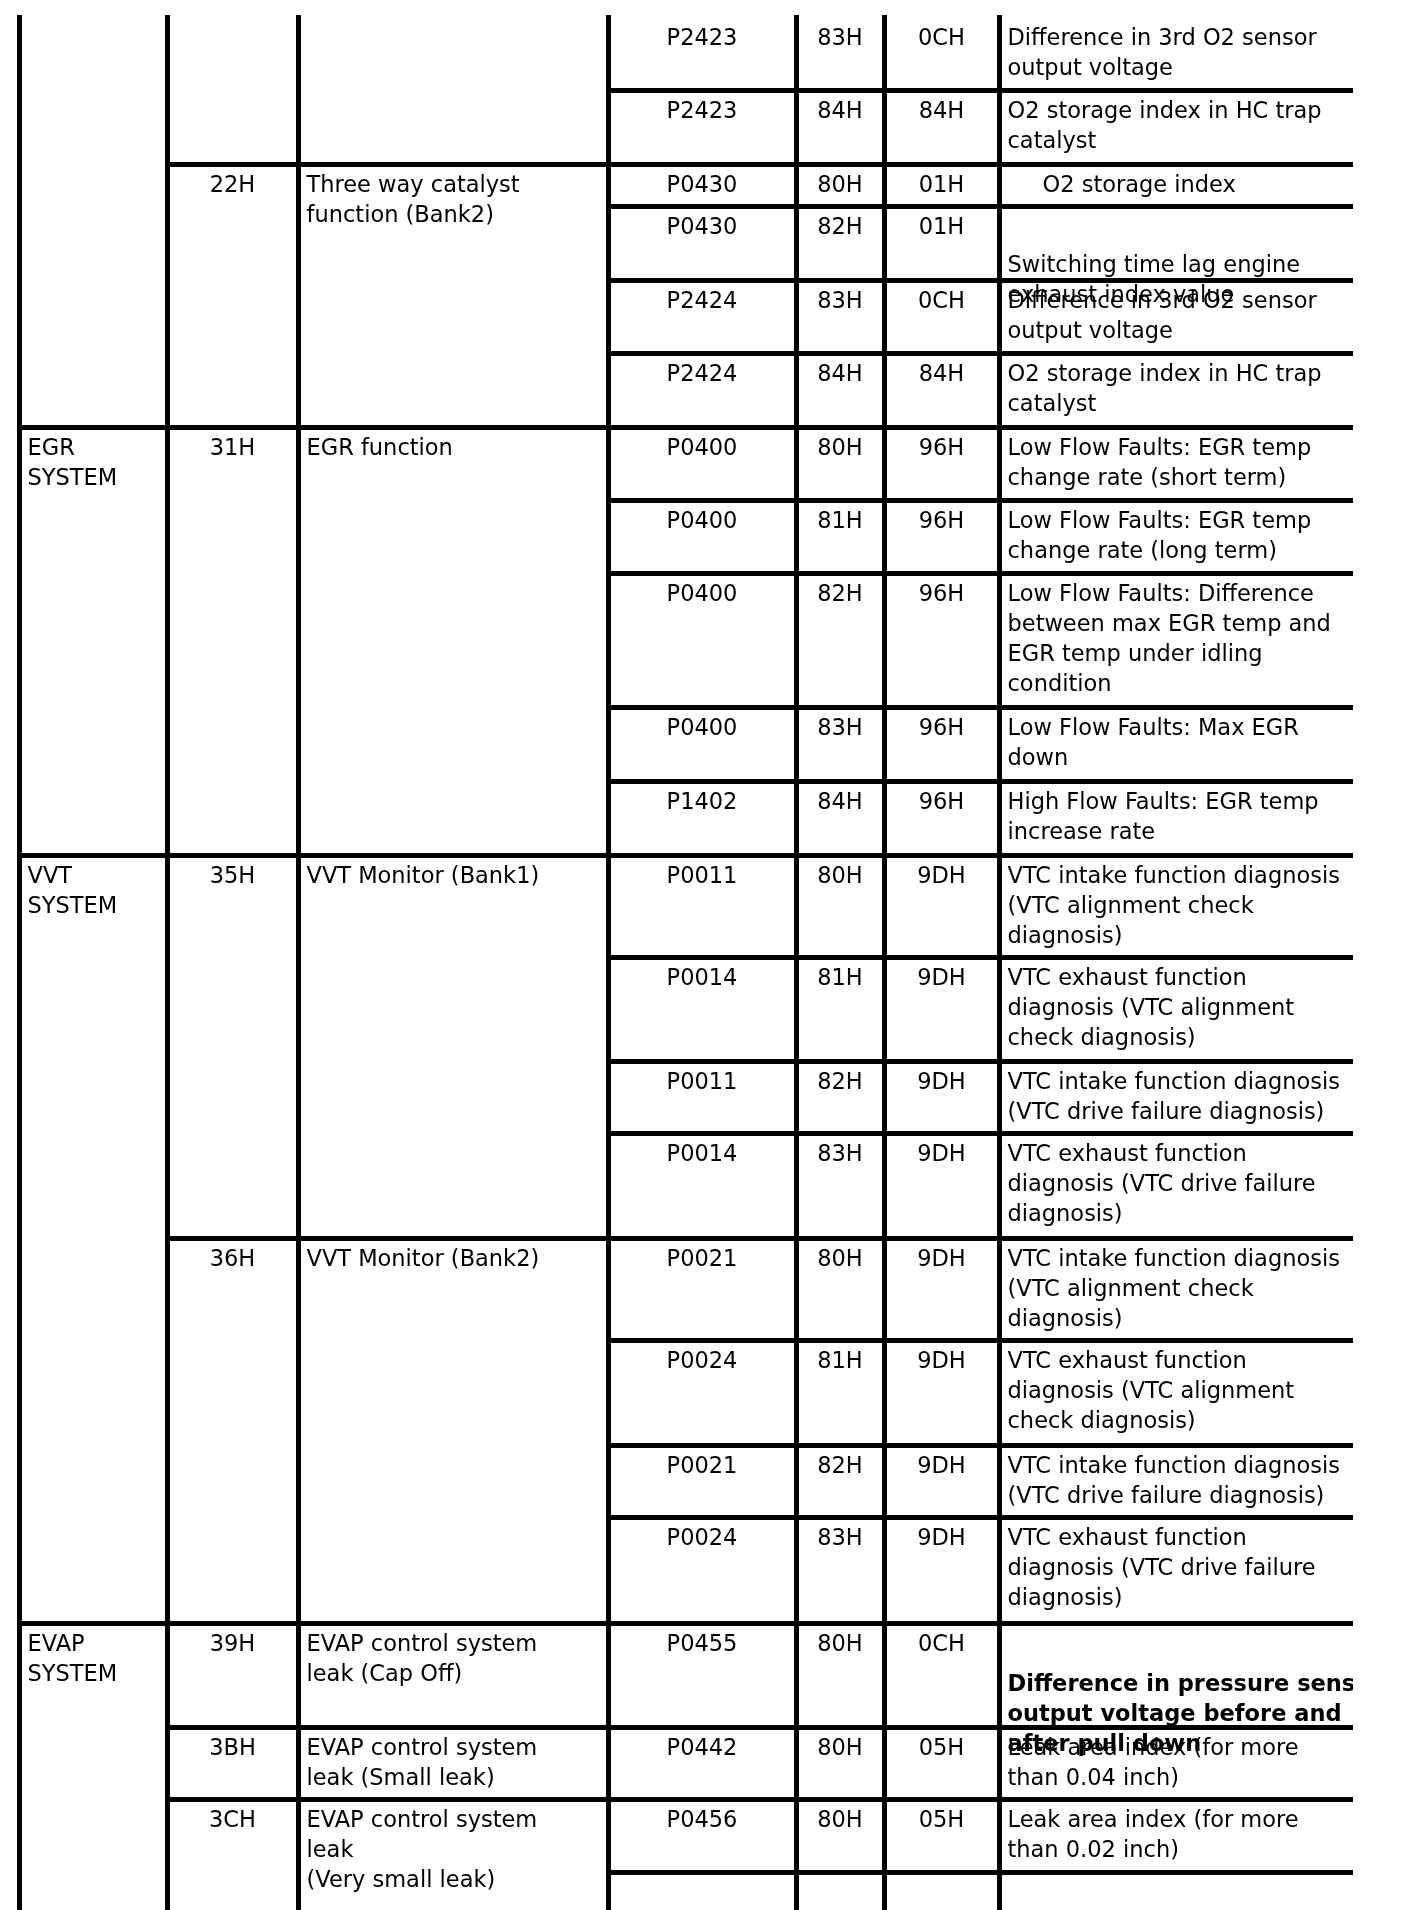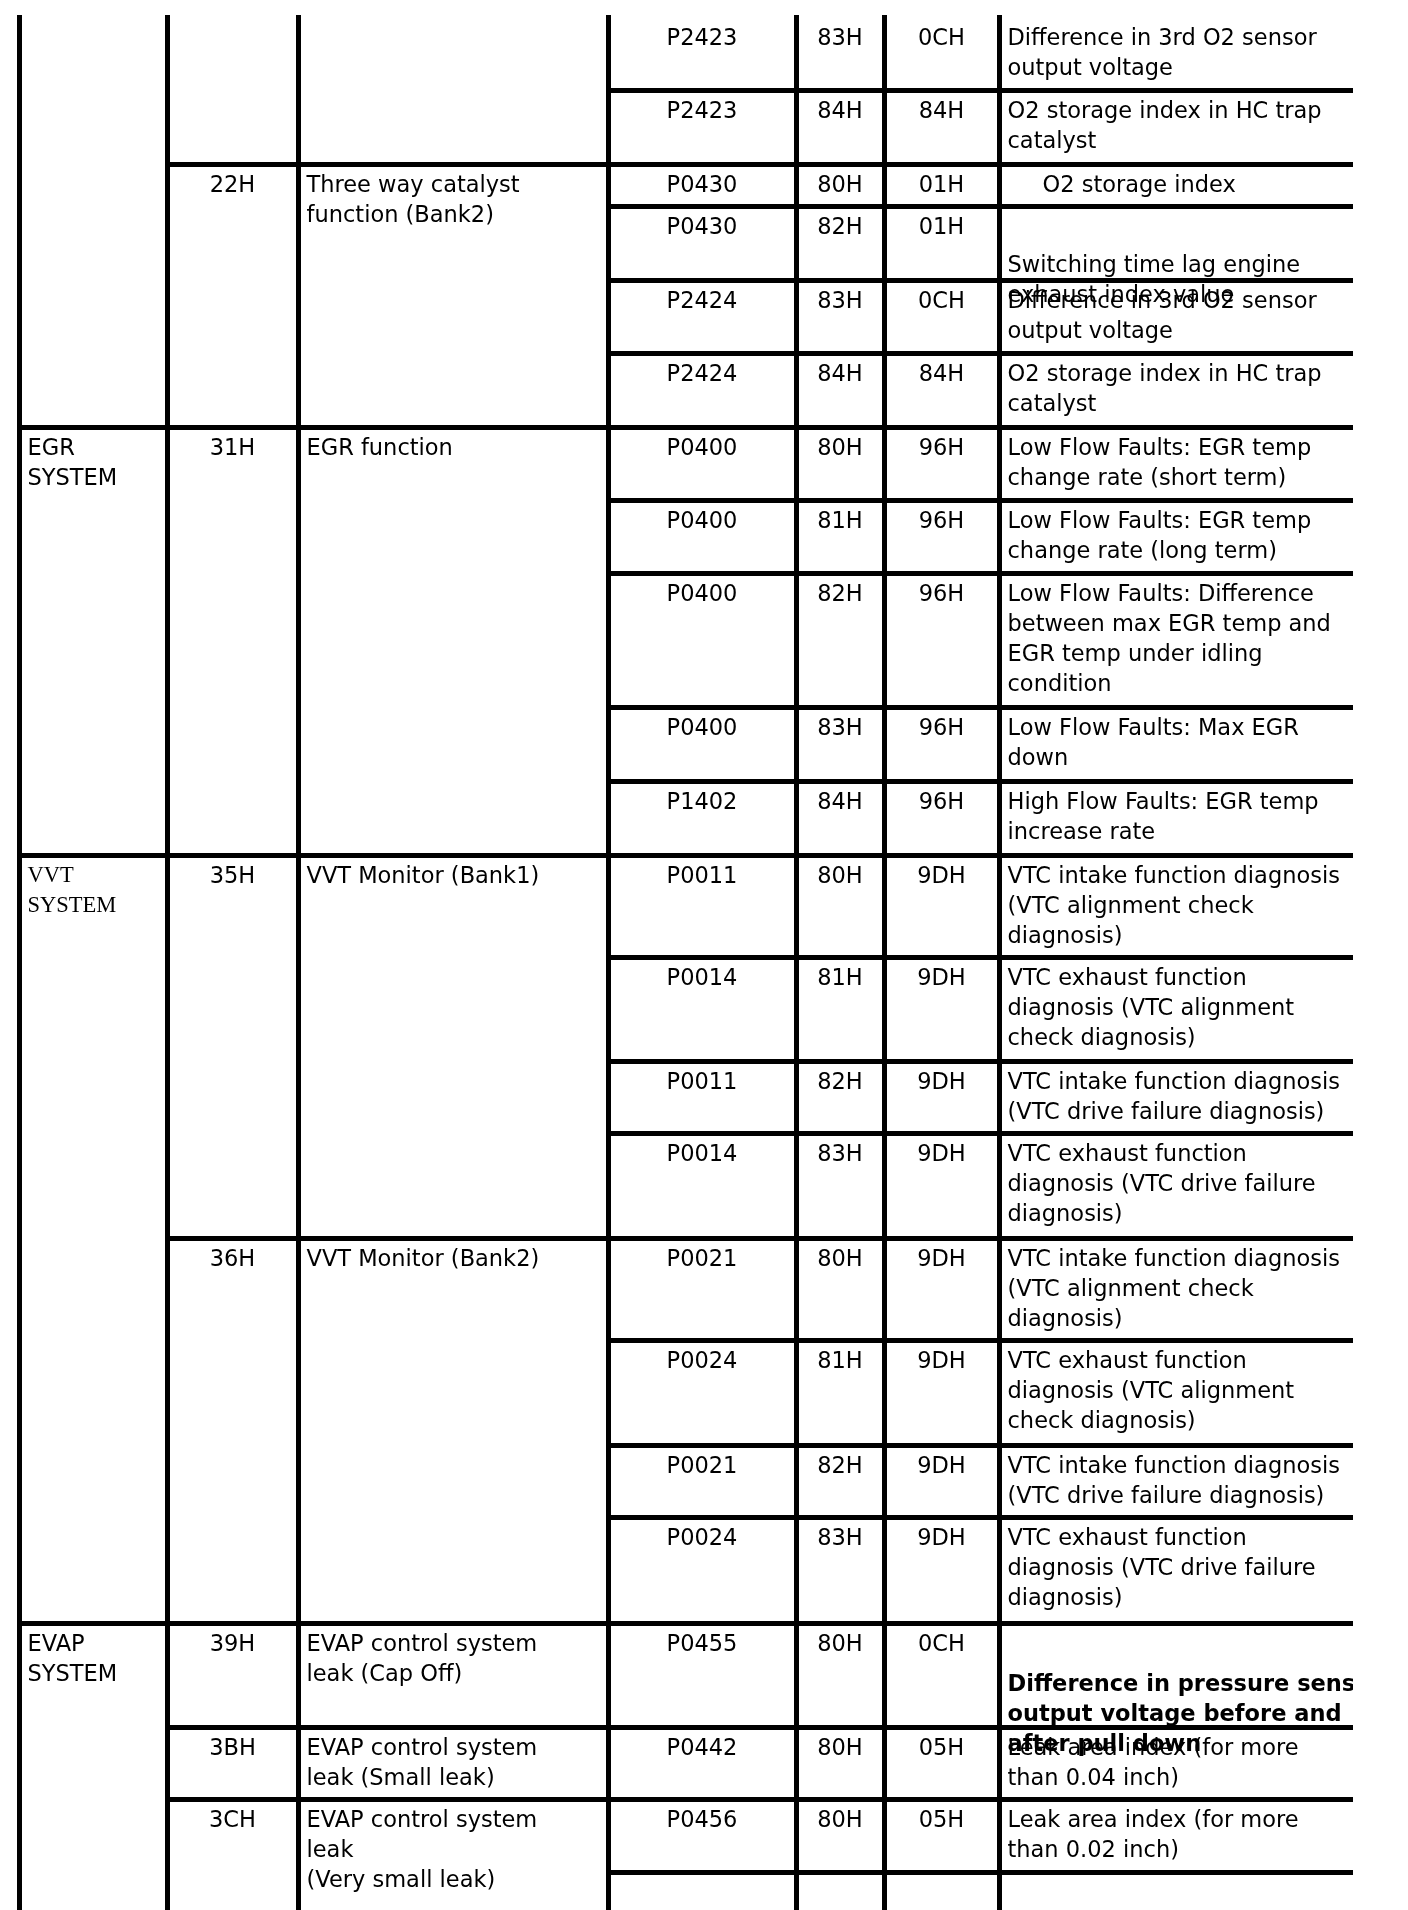--- a/index.html
+++ b/index.html
@@ -182,21 +182,21 @@
       <div class="cell-text center" style="left: 610.5px; width: 183px; top: 1522px;">P0024</div>
       <div class="cell-text center" style="left: 798.5px; width: 83px; top: 1522px;">83H</div>
       <div class="cell-text center" style="left: 886.5px; width: 110px; top: 1522px;">9DH</div>
       <div class="cell-text" style="left: 1007.5px; width: 376px; top: 1522px;">VTC exhaust function
 diagnosis (VTC drive failure
 diagnosis)</div>
       <div class="hline" style="left: 164.5px; top: 1235.5px; width: 446px; height: 5px;"></div>
       <div class="cell-text center" style="left: 169.5px; width: 126px; top: 1243px;">36H</div>
       <div class="cell-text" style="left: 306.5px; width: 297px; top: 1243px;">VVT Monitor (Bank2)</div>
       <div class="hline" style="left: 16.5px; top: 852.5px; width: 153px; height: 5px;"></div>
-      <div class="cell-text" style="left: 27.5px; width: 135px; top: 860px; font-family: Liberation Serif, serif;">VVT
+      <div class="cell-text" style="left: 27.5px; width: 135px; top: 860px;">VVT
 SYSTEM</div>
       <div class="hline" style="left: 605.5px; top: 1620.5px; width: 785px; height: 5px;"></div>
       <div class="cell-text center" style="left: 610.5px; width: 183px; top: 1628px;">P0455</div>
       <div class="cell-text center" style="left: 798.5px; width: 83px; top: 1628px;">80H</div>
       <div class="cell-text center" style="left: 886.5px; width: 110px; top: 1628px;">0CH</div>
       <div class="cell-text" style="left: 1007.5px; width: 376px; top: 1668px; font-weight: bold;">Difference in pressure sensor
 output voltage before and
 after pull down</div>
       <div class="hline" style="left: 164.5px; top: 1620.5px; width: 446px; height: 5px;"></div>
       <div class="cell-text center" style="left: 169.5px; width: 126px; top: 1628px;">39H</div>

